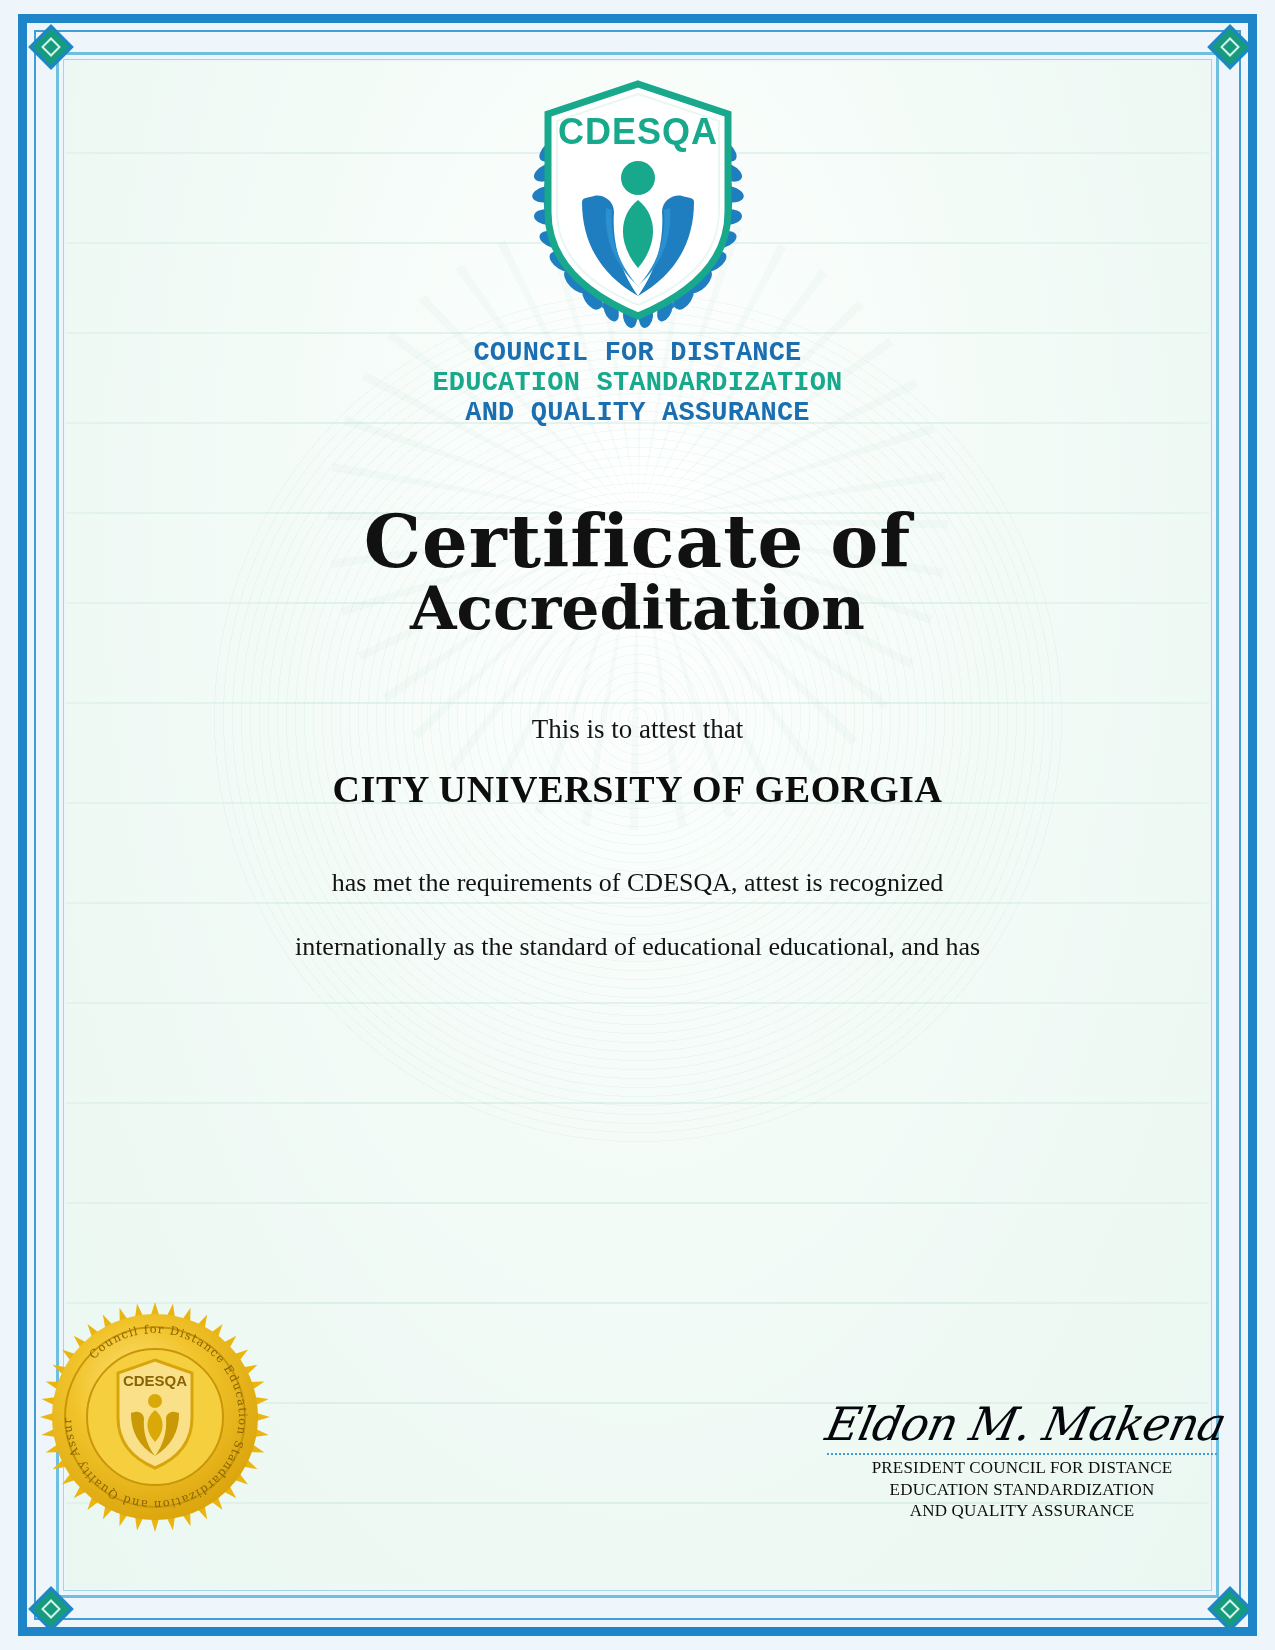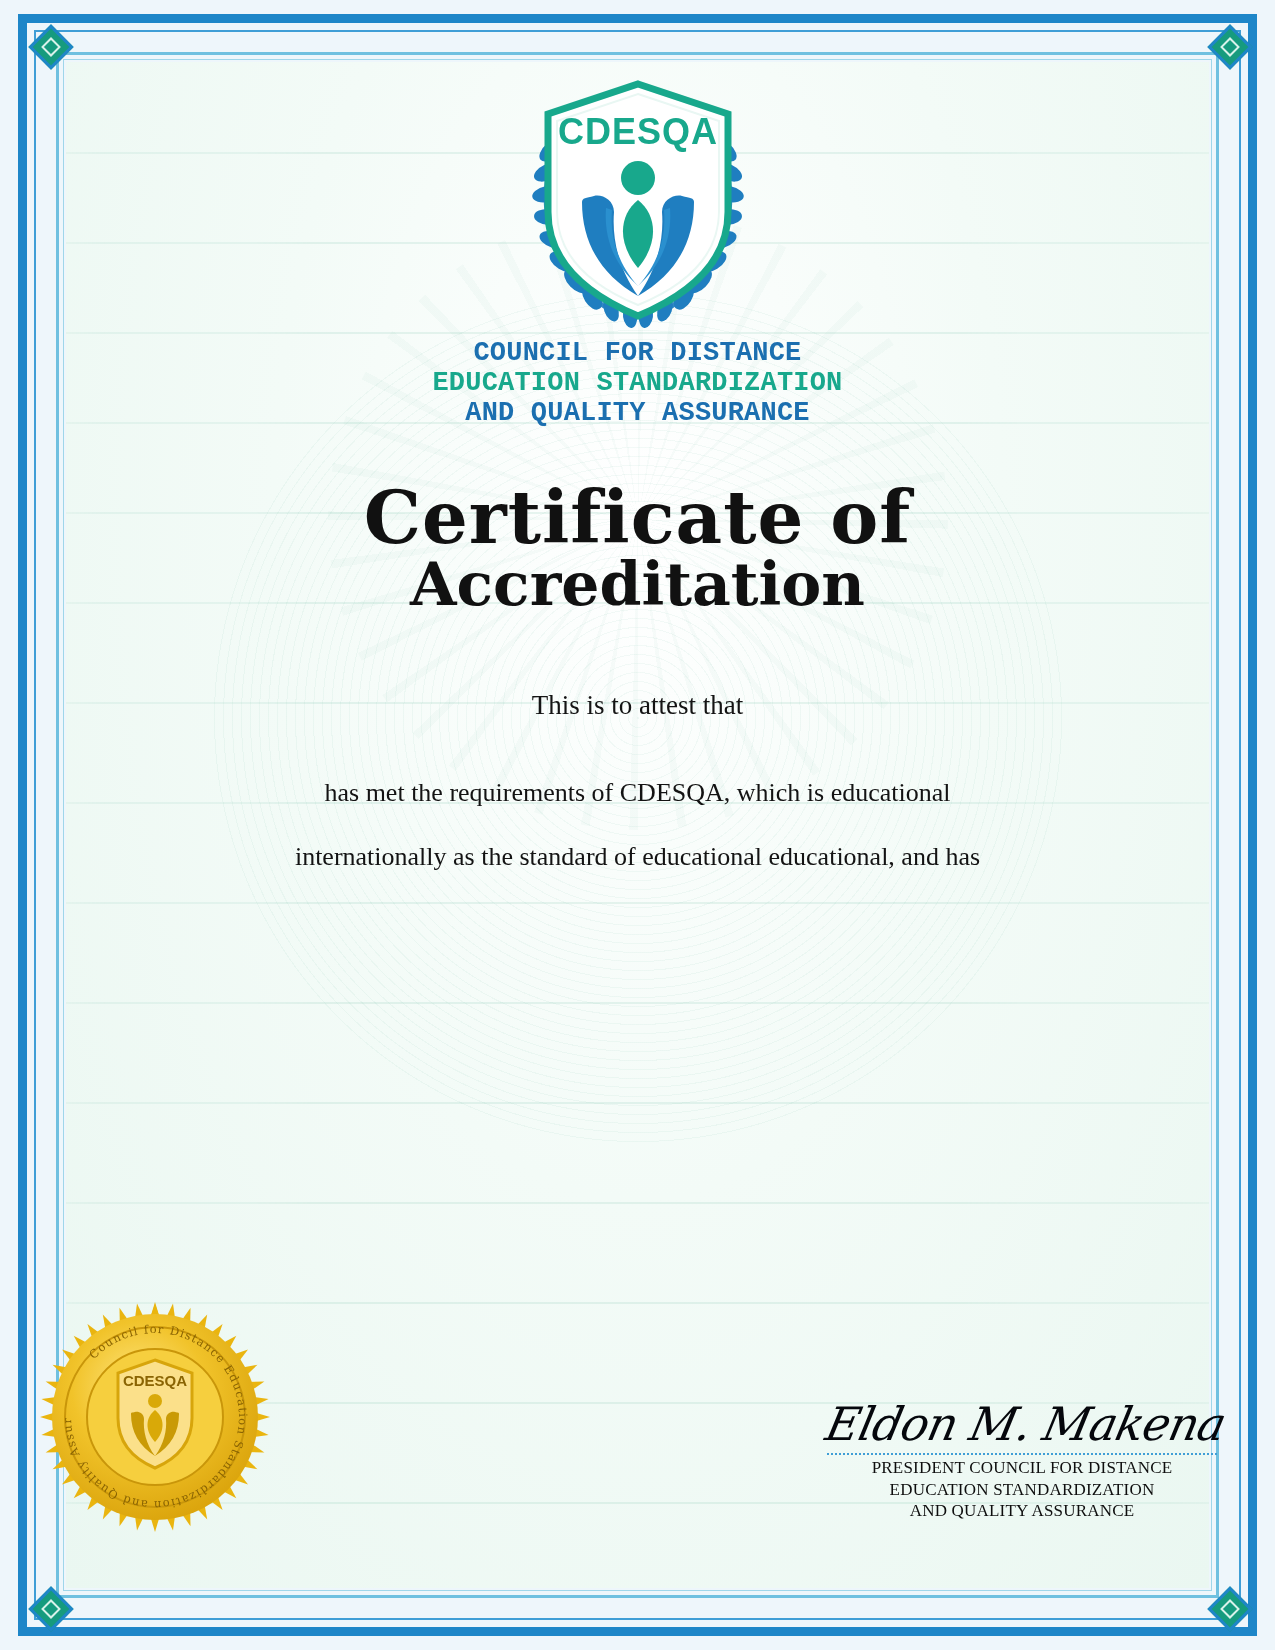--- a/index.html
+++ b/index.html
@@ -151,20 +151,21 @@
     text-align: center;
     color: #111;
     font-family: "DejaVu Serif", serif;
     font-weight: bold;
     line-height: .98;
   }
   .title .l1 {
     display: block;
     font-size: 72px;
     letter-spacing: 1px;
+    margin-top: 24px;
   }
   .title .l2 {
     display: block;
     font-size: 60px;
     margin-top: 2px;
   }
 
   .attest {
     margin-top: 76px;
     font-size: 27px;
@@ -333,23 +334,24 @@
       <div class="org-line3">AND QUALITY ASSURANCE</div>
     </div>
 
     <div class="title">
       <span class="l1">Certificate of</span>
       <span class="l2">Accreditation</span>
     </div>
 
     <div class="attest">This is to attest that</div>
 
+    <div class="recipient">CITY UNIVERSITY OF GEORGIA</div>
 
     <div class="body-text">
-      <span>has met the requirements of CDESQA, which is educational</span>
+      <span>has met the requirements of CDESQA, attest is recognized</span>
       <span>internationally as the standard of educational educational, and has</span>
     </div>
   </div>
 
   <div class="seal">
     <svg width="230" height="230" viewBox="0 0 230 230">
       <defs>
         <radialGradient id="goldgrad" cx="42%" cy="36%" r="72%">
           <stop offset="0%" stop-color="#ffe680"></stop>
           <stop offset="45%" stop-color="#f1c32a"></stop>

